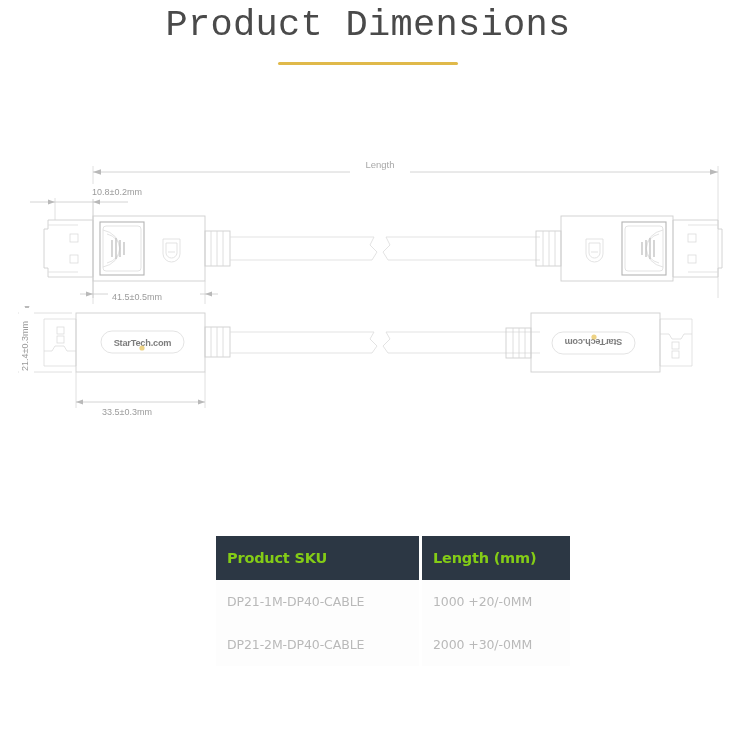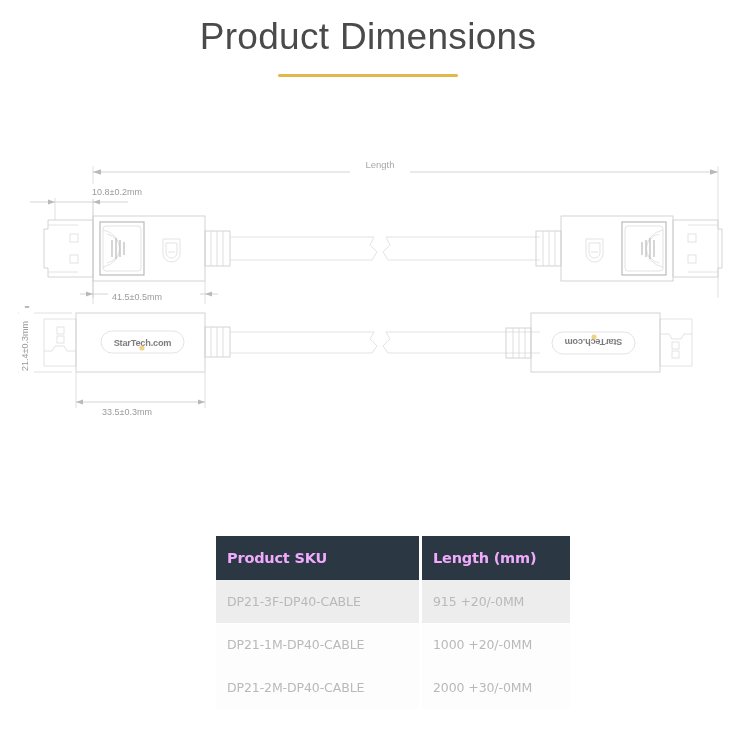--- a/index.html
+++ b/index.html
@@ -14,28 +14,28 @@
     overflow: hidden;
     position: relative;
   }
 
   
   .title-block {
     text-align: center;
     padding-top: 0px;
   }
   .page-title {
-    font-family: Liberation Sans, sans-serif;
+    font-family: Liberation Mono, monospace;
     font-size: 37px;
     font-weight: 300;
     color: #4a4a4a;
     letter-spacing: 0.3px;
     line-height: 46px;
     margin: 0;
-    padding-top: 14px;
+    padding-top: 2px;
   }
   .title-rule {
     width: 180px;
     height: 3px;
     background: #e0b94a;
     margin: 14px auto 0 auto;
     border-radius: 2px;
   }
 
   
@@ -76,21 +76,21 @@
   .sku-table {
     position: absolute;
     left: 216px;
     top: 536px;
     width: 329px;
     border-collapse: collapse;
     table-layout: fixed;
   }
   .sku-table th {
     background: #2c3744;
-    color: #f0abfc;
+    color: #84cc16;
     font-family: "DejaVu Sans", sans-serif;
     font-size: 14.5px;
     font-weight: bold;
     text-align: left;
     padding: 12px 0 12px 11px;
     height: 20px;
     letter-spacing: -0.2px;
   }
   .sku-table th.col-sku { width: 192px; border-right: 3px solid #ffffff; }
   .sku-table th.col-len { width: 137px; }
@@ -303,24 +303,20 @@
 </div>
 
 <table class="sku-table">
   <thead>
     <tr>
       <th class="col-sku">Product SKU</th>
       <th class="col-len">Length (mm)</th>
     </tr>
   </thead>
   <tbody>
-    <tr class="odd">
-      <td class="cell-sku">DP21-3F-DP40-CABLE</td>
-      <td class="cell-len">915 +20/-0MM</td>
-    </tr>
     <tr class="even">
       <td class="cell-sku">DP21-1M-DP40-CABLE</td>
       <td class="cell-len">1000 +20/-0MM</td>
     </tr>
     <tr class="even">
       <td class="cell-sku">DP21-2M-DP40-CABLE</td>
       <td class="cell-len">2000 +30/-0MM</td>
     </tr>
   </tbody>
 </table>

